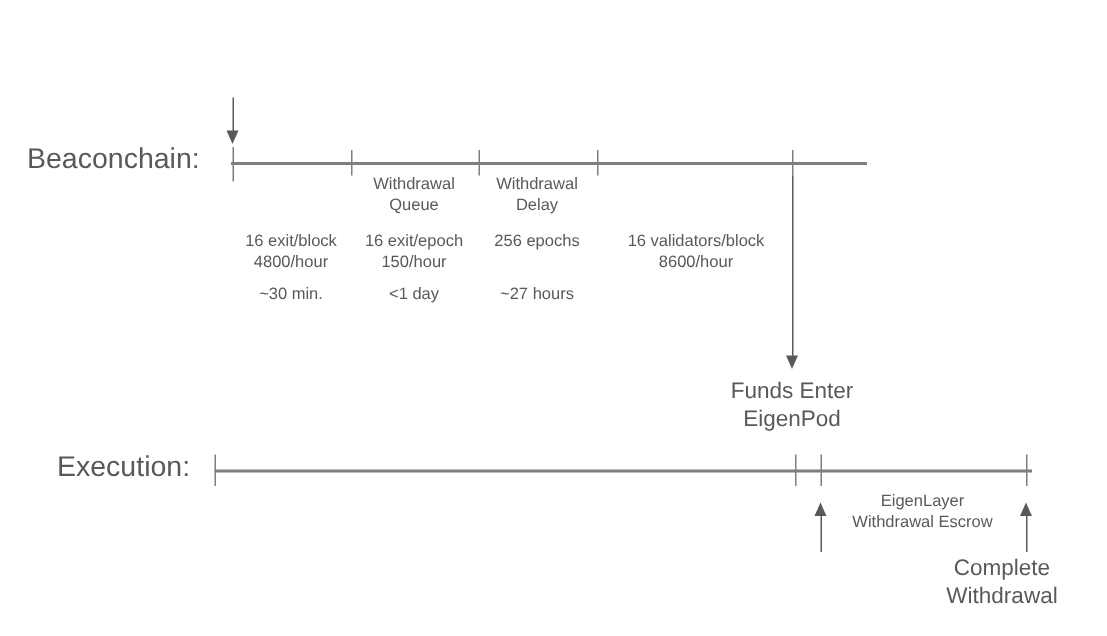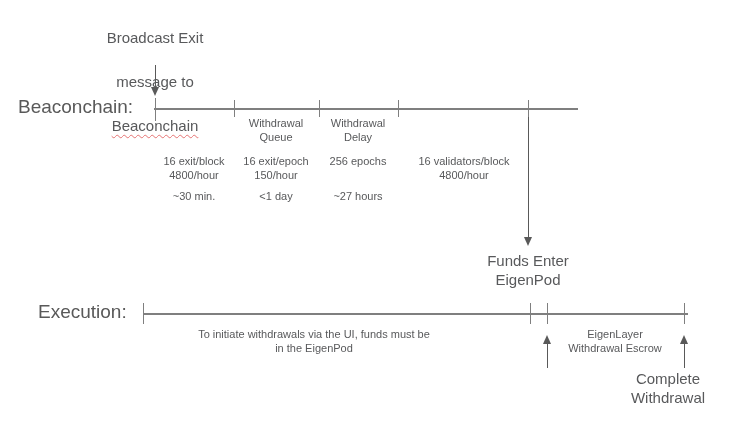--- a/index.html
+++ b/index.html
@@ -23,25 +23,20 @@
   .wavy{text-decoration-line:underline;text-decoration-style:wavy;
     text-decoration-color:#e57373;text-decoration-thickness:1px;
     text-underline-offset:3px;}
   .line{display:block;}
 </style>
 </head>
 <body>
 
 <div class="canvas">
 
-  <div class="txt med" style="left:80px;top:5px;width:150px;line-height:22px;">
-    <span class="line">Broadcast Exit</span>
-    <span class="line">message to</span>
-    <span class="line wavy">Beaconchain</span>
-  </div>
 
   <div class="vline" style="left:154.5px;top:65px;height:23px;"></div>
   <div class="ahead-down" style="left:151px;top:87px;"></div>
 
   <div class="big" style="left:18px;top:96px;">Beaconchain:</div>
 
   <div class="hline" style="left:154px;top:108px;width:424px;"></div>
   <div class="tick" style="left:154.5px;top:98px;height:23px;"></div>
   <div class="tick" style="left:233.5px;top:100px;height:17px;"></div>
   <div class="tick" style="left:318.5px;top:100px;height:17px;"></div>
@@ -57,38 +52,36 @@
   <div class="txt small" style="left:216px;top:155px;width:120px;">16 exit/epoch
 150/hour</div>
   <div class="txt small" style="left:216px;top:190px;width:120px;">&lt;1 day</div>
 
   <div class="txt small" style="left:298px;top:117px;width:120px;">Withdrawal
 Delay</div>
   <div class="txt small" style="left:298px;top:155px;width:120px;">256 epochs</div>
   <div class="txt small" style="left:298px;top:190px;width:120px;">~27 hours</div>
 
   <div class="txt small" style="left:389px;top:155px;width:150px;">16 validators/block
-4800/hour</div>
+8600/hour</div>
 
   <div class="vline" style="left:527.5px;top:117px;height:121px;"></div>
   <div class="ahead-down" style="left:524px;top:237px;"></div>
 
   <div class="txt med" style="left:458px;top:251px;width:140px;">Funds Enter
 EigenPod</div>
 
   <div class="big" style="left:38px;top:301px;">Execution:</div>
 
   <div class="hline" style="left:143px;top:313px;width:545px;"></div>
   <div class="tick" style="left:142.5px;top:303px;height:21px;"></div>
   <div class="tick" style="left:529.5px;top:303px;height:21px;"></div>
   <div class="tick" style="left:546.5px;top:303px;height:21px;"></div>
   <div class="tick" style="left:683.5px;top:303px;height:21px;"></div>
 
-  <div class="txt small" style="left:183px;top:328px;width:262px;">To initiate withdrawals via the UI, funds must be
-in the EigenPod</div>
   <div class="txt small" style="left:550px;top:328px;width:130px;">EigenLayer
 Withdrawal Escrow</div>
 
   <div class="ahead-up" style="left:543px;top:335px;"></div>
   <div class="vline" style="left:546.5px;top:343px;height:25px;"></div>
 
   <div class="ahead-up" style="left:680px;top:335px;"></div>
   <div class="vline" style="left:683.5px;top:343px;height:25px;"></div>
 
   <div class="txt med" style="left:598px;top:369px;width:140px;">Complete

